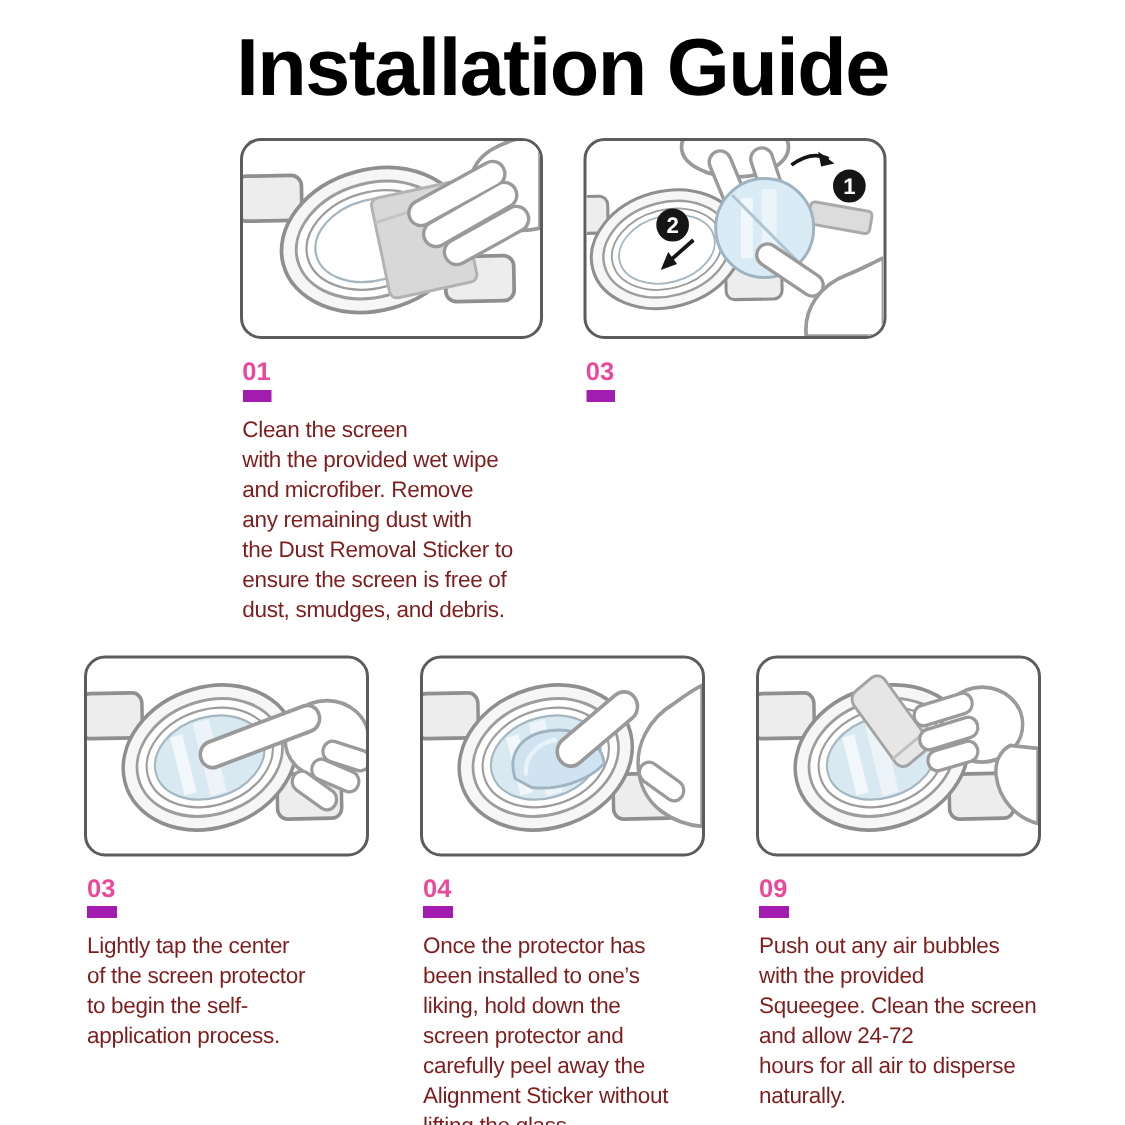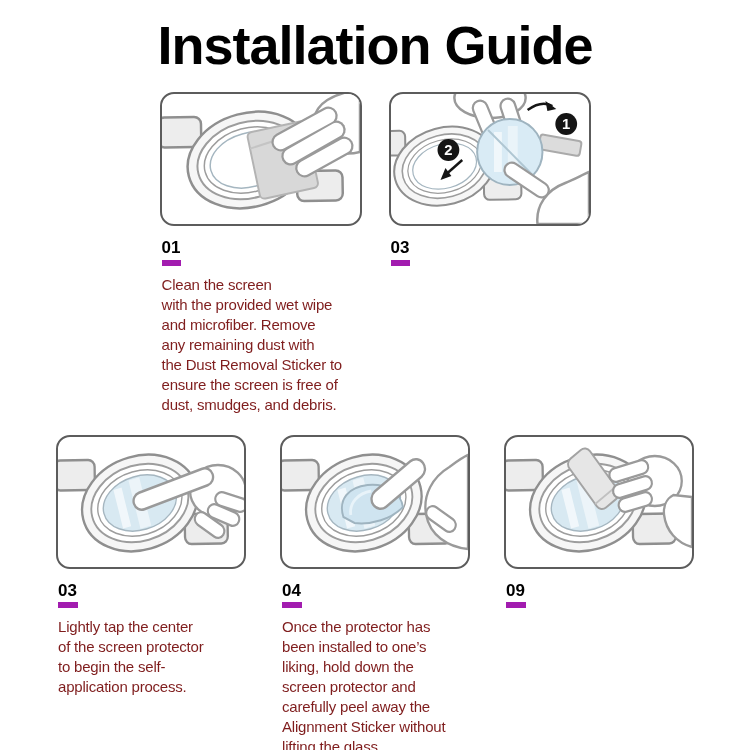--- a/index.html
+++ b/index.html
@@ -19,22 +19,22 @@
   .row-top .step{width:202px;}
   .row-bottom .step{width:190px;}
   .illus-box{
     height:130px;border:2.5px solid #5c5c5c;border-radius:14px;
     overflow:hidden;background:#fff;
   }
   .illus-box svg{display:block;width:100%;height:100%;}
   .step-num{
     align-self:flex-start;
     margin:13px 0 9px 2px;
-    font-size:17px;font-weight:bold;color:#000000;line-height:1.1;
-    border-bottom:6px solid #a21caf;padding:0 1px 2px 0;
+    font-size:17px;font-weight:bold;color:#ec4899;line-height:1.1;
+    border-bottom:8px solid #a21caf;padding:0 1px 2px 0;
   }
   .step-desc{
     margin-left:2px;
     font-size:15px;line-height:20px;color:#7f1d1d;
     white-space:pre-line;letter-spacing:-0.2px;
   }
   .defs-svg{position:absolute;width:0;height:0;}
 </style>
 </head>
 <body>
@@ -248,14 +248,20 @@
             </g>
           <g stroke="#ffffff" stroke-width="11.5" stroke-linecap="round">
               <line x1="146" y1="30" x2="118" y2="38"></line>
               <line x1="150" y1="46" x2="122" y2="54"></line>
               <line x1="150" y1="62" x2="128" y2="68"></line>
             </g>
         </g>
       </svg>
     </div>
     <div class="step-num">09</div>
+    <div class="step-desc">Push out any air bubbles
+with the provided
+Squeegee. Clean the screen
+and allow 24-72
+hours for all air to disperse
+naturally.</div>
   </div>
 </div>
 
 </body></html>

